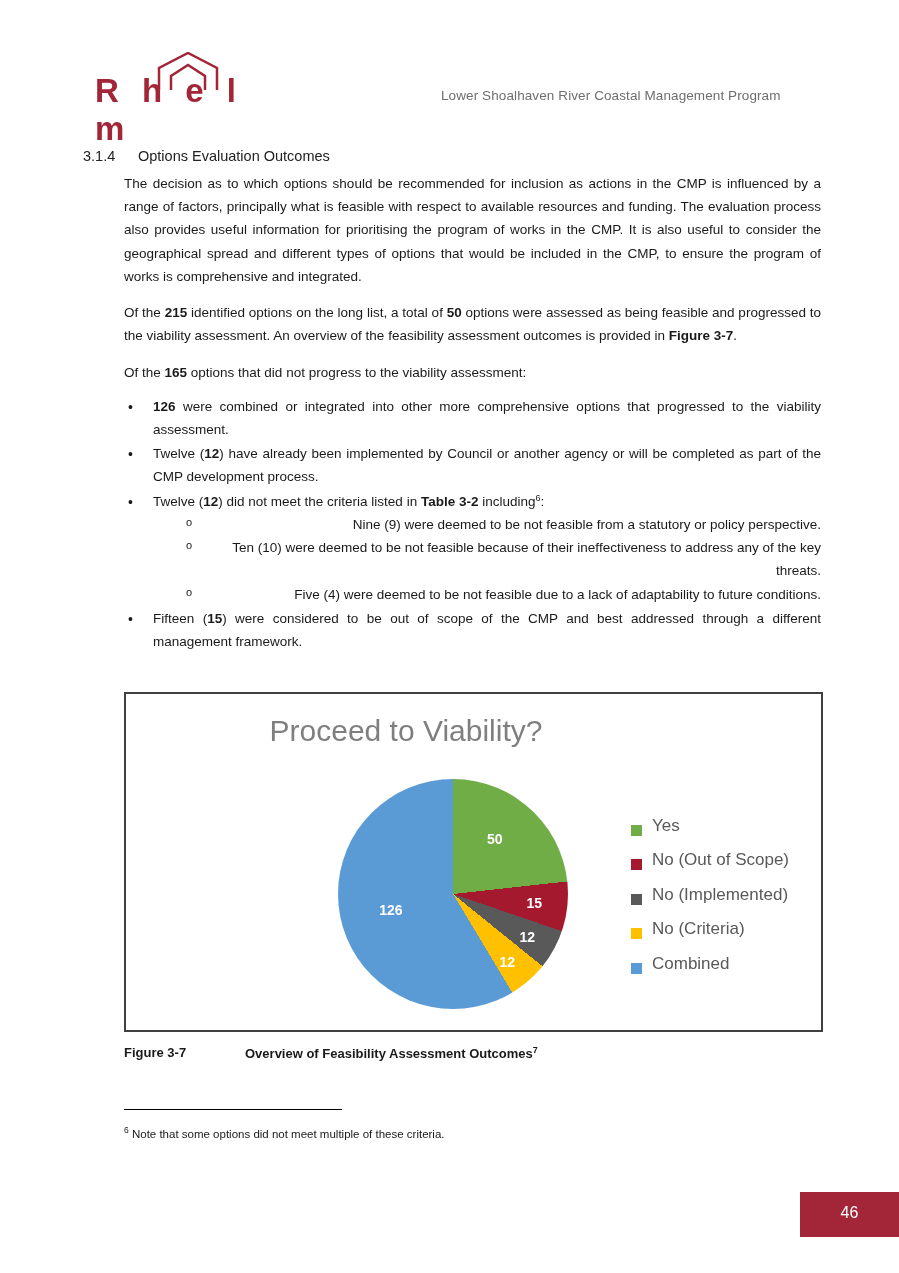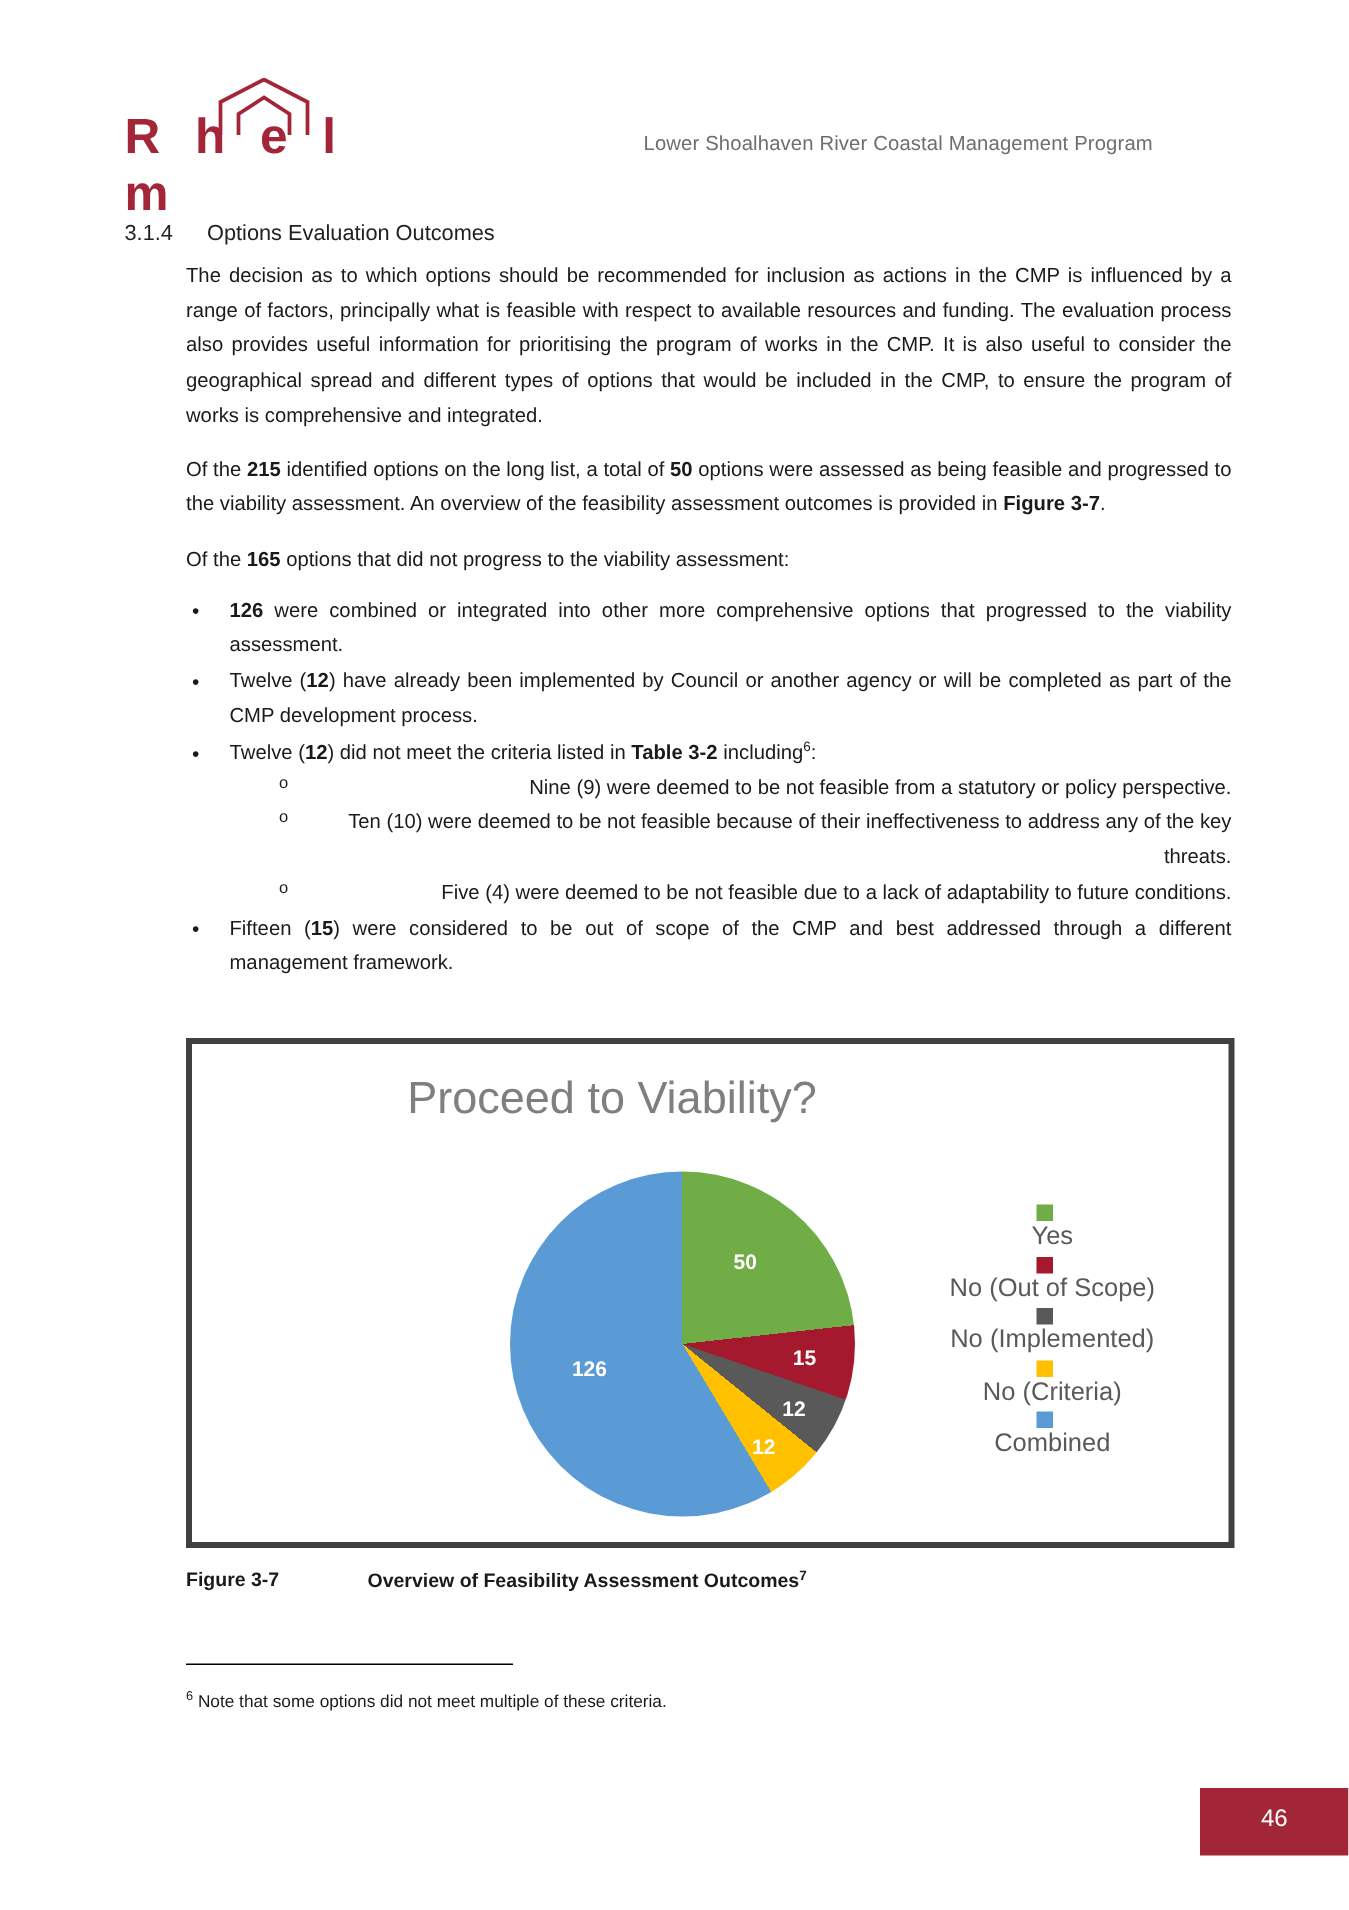--- a/index.html
+++ b/index.html
@@ -16,21 +16,21 @@
     width: 899px;
     height: 1273px;
     background: #ffffff;
     overflow: hidden;
   }
 
   
   .header {
     position: absolute;
     top: 52px;
-    left: 0;
+    left: 12px;
     width: 769px;
     height: 64px;
   }
   .logo {
     position: absolute;
     left: 83px;
     top: 0;
     width: 150px;
     height: 62px;
   }
@@ -134,21 +134,21 @@
   }
   sup { font-size: 9px; vertical-align: super; }
 
   
   .figure-box {
     position: absolute;
     left: 124px;
     top: 692px;
     width: 699px;
     height: 340px;
-    border: 4px solid #404040;
+    border: 2px solid #404040;
     background: #ffffff;
     box-sizing: border-box;
   }
   .chart-title {
     position: absolute;
     left: 0;
     top: 20px;
     width: 560px;
     text-align: center;
     font-size: 30px;
@@ -174,23 +174,22 @@
     font-weight: bold;
     font-family: "Liberation Sans", sans-serif;
   }
   .legend {
     position: absolute;
     left: 505px;
     top: 107px;
   }
   .legend-item {
     display: flex;
-    align-items: center;
+    align-items: flex-end;
     height: 34.5px;
-    flex-direction: column;
   }
   .legend-swatch {
     width: 11px;
     height: 11px;
     margin-right: 10px;
   }
   .legend-label {
     font-size: 17px;
     color: #595959;
   }

